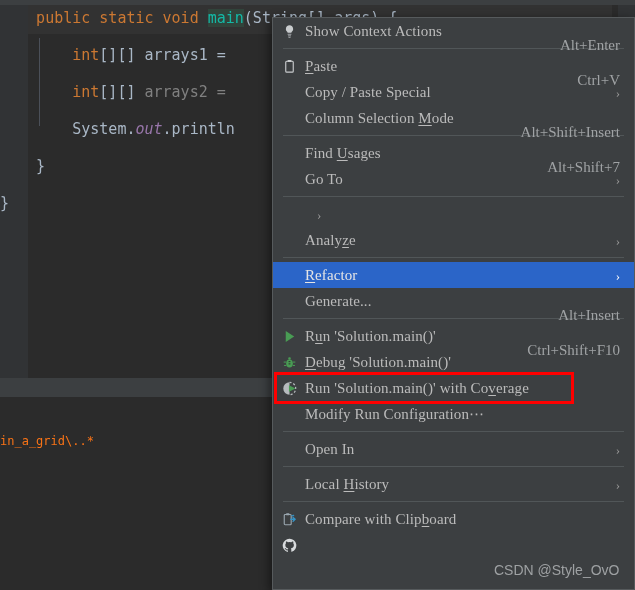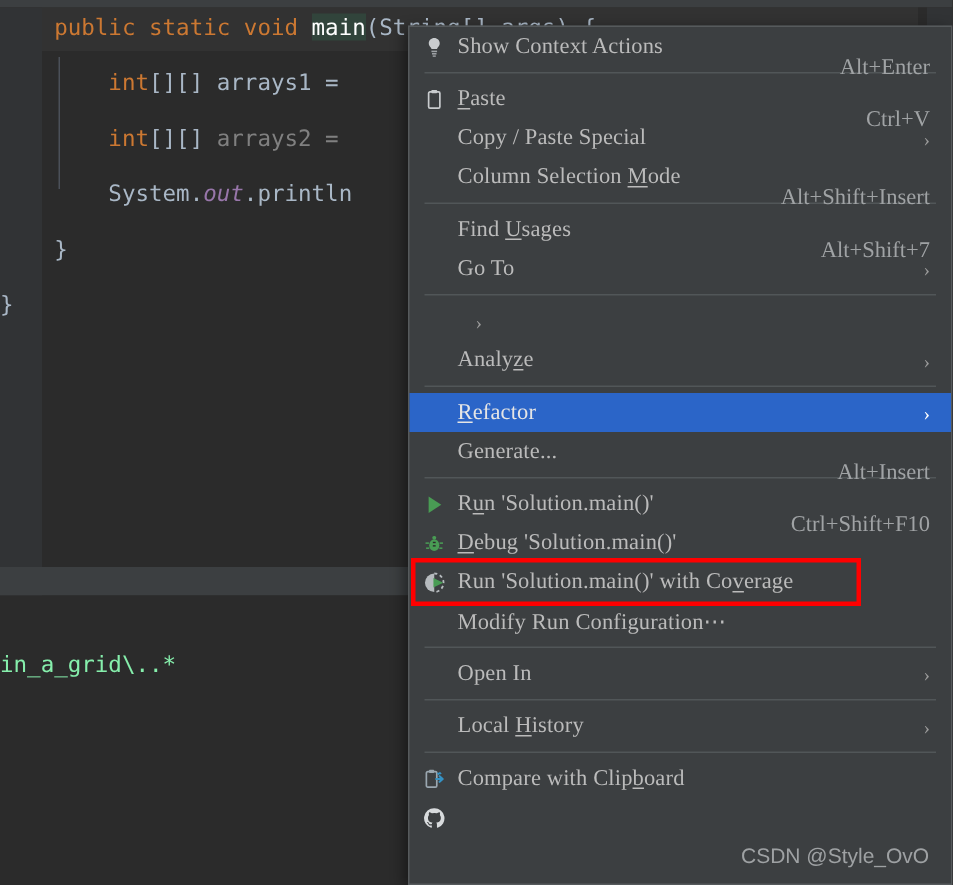--- a/index.html
+++ b/index.html
@@ -20,28 +20,28 @@
   .code{
     position:absolute;left:0;top:0;width:300px;
     font-family:"DejaVu Sans Mono","Liberation Mono",monospace;
     font-size:15px;line-height:37px;white-space:pre;
   }
   .ln{position:absolute;left:0;width:640px;height:37px;}
   .kw{color:#cc7832;}
   .pl{color:#a9b7c6;}
   .dim{color:#808080;}
   .it{color:#9876aa;font-style:italic;}
-  .hl-main{background:#31443b;color:#ffffff;}
+  .hl-main{background:#31443b;color:#14b8a6;}
 
   .toolwin-header{position:absolute;left:0;top:378px;width:635px;height:19px;background:#3c3f41;}
   .toolwin-body{position:absolute;left:0;top:397px;width:635px;height:193px;background:#2b2b2b;}
   .console-text{
     position:absolute;left:0;top:434px;width:270px;height:26px;
     font-family:"DejaVu Sans Mono","Liberation Mono",monospace;
-    font-size:15px;color:#86efac;white-space:pre;
+    font-size:12px;color:#f97316;white-space:pre;
   }
   .blue-num{
     position:absolute;left:621px;top:40px;
     font-family:"DejaVu Sans Mono","Liberation Mono",monospace;
     font-size:15px;color:#287bde;
   }
   .right-strip{position:absolute;left:618px;top:5px;width:17px;height:585px;background:#313335;}
   .scroll-shadow{position:absolute;left:612px;top:5px;width:6px;height:585px;background:#2b2b2b;}
 
   

